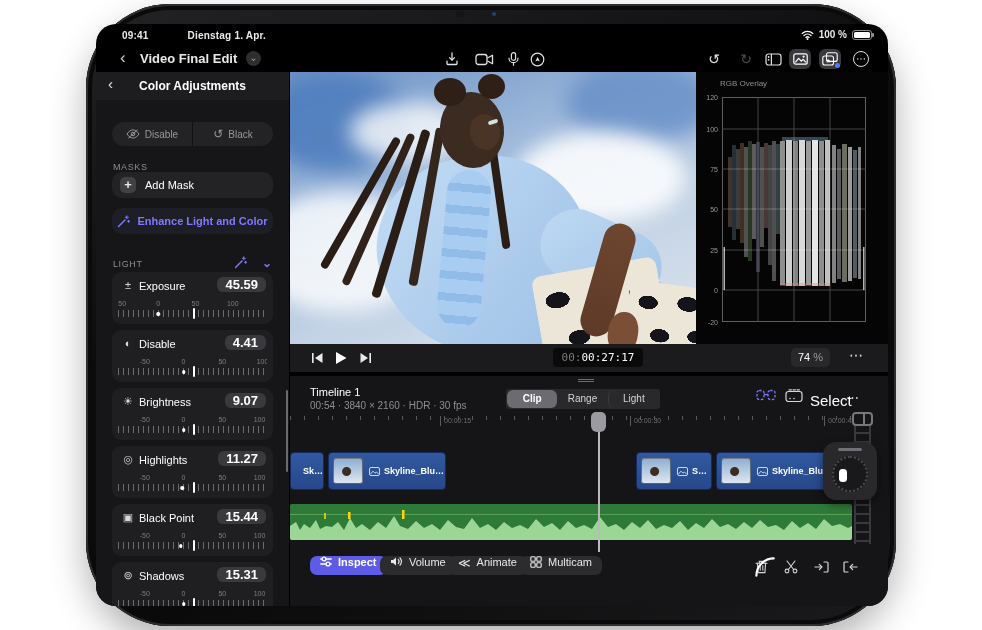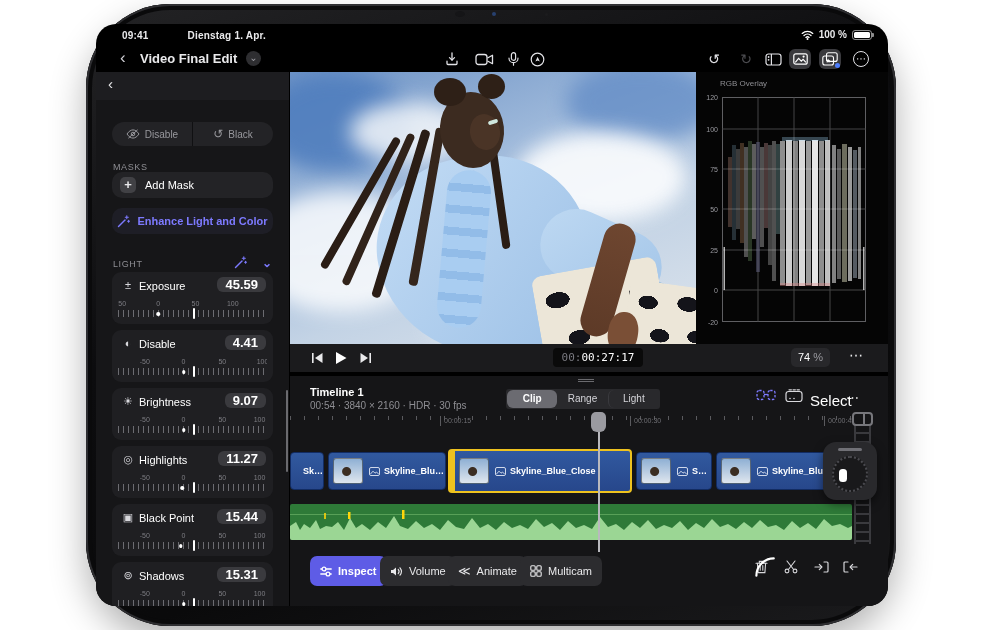--- a/index.html
+++ b/index.html
@@ -80,21 +80,21 @@
   .timecode{position:absolute;left:263px;top:4px;width:90px;height:19px;background:#0a0a0a;border-radius:4px;
             text-align:center;line-height:19px;font-size:11px;color:#fff;font-family:"DejaVu Sans Mono","Liberation Mono",monospace;}
   .timecode .dim{color:#7a7a80;}
   .zoombox{position:absolute;right:58px;top:4px;height:19px;background:#28282b;border-radius:5px;padding:0 7px;
            line-height:19px;font-size:11px;color:#fff;}
   .zoombox .pct{color:#9a9aa0;margin-left:3px;}
   .t-more{position:absolute;right:24px;top:3px;font-size:14px;color:#e9e9eb;letter-spacing:1px;}
   
   .timeline{position:absolute;left:194px;top:352px;width:598px;height:230px;background:#151517;}
   .drag-handle{position:absolute;left:288px;top:3px;width:16px;height:3px;border-top:1px solid #6a6a6e;border-bottom:1px solid #6a6a6e;}
-  .tl-name{position:absolute;left:20px;top:10px;font-size:11px;font-weight:bold;color:#fff;}
+  .tl-name{position:absolute;left:20px;top:10px;font-size:11px;font-weight:normal;color:#fff;}
   .tl-meta{position:absolute;left:20px;top:24px;font-size:10px;color:#8e8e93;}
   .modes{position:absolute;left:216px;top:13px;width:154px;height:20px;background:#29292c;border-radius:3px;display:flex;padding:1px;}
   .mode{flex:1;border-radius:6px;text-align:center;line-height:18px;font-size:10px;color:#d4d4d9;}
   .mode.active{background:#6b6b71;color:#fff;font-weight:bold;}
   .mode + .mode{border-left:1px solid #3a3a3e;}
   .mode.active + .mode{border-left:none;}
   .tl-ic{position:absolute;top:13px;color:#d8d8dc;}
   .select-lbl{position:absolute;left:520px;top:16px;font-size:15px;color:#fff;}
   .sel-more{position:absolute;left:556px;top:14px;font-size:13px;color:#fff;letter-spacing:.5px;}
   .ruler-strip{position:absolute;left:0;top:38px;width:564px;height:14px;
@@ -106,22 +106,22 @@
   .clip{position:absolute;top:3px;height:38px;background:linear-gradient(180deg,#31599f,#27478b);
         border:1px solid #122c63;border-radius:4px;display:flex;align-items:center;overflow:hidden;}
   .clip .thumb{flex:0 0 30px;width:30px;height:26px;margin-left:4px;border-radius:3px;border:1px solid rgba(0,0,0,.45);
         background:radial-gradient(circle at 45% 52%, #3b2d22 0 4px, transparent 5px),linear-gradient(180deg,#8fb0d4,#dfe6ee);}
   .clip .pic{margin-left:6px;color:#cfd8ea;flex:0 0 auto;}
   .clip .clabel{margin-left:4px;font-size:9px;font-weight:bold;color:#fff;white-space:nowrap;overflow:hidden;text-overflow:ellipsis;}
   .clip.selected{top:0;height:44px;border:2px solid #eec21f;border-left-width:7px;z-index:3;}
   .clip.selected:before{content:"";position:absolute;left:-5px;top:11px;width:2.5px;height:18px;background:#fff;border-radius:2px;}
   .audio{position:absolute;left:0;top:128px;width:562px;height:36px;background:#2e7a38;border-radius:2px;overflow:hidden;}
   .tools{position:absolute;left:0;top:176px;width:100%;height:30px;}
-  .tool{position:absolute;top:4px;height:30px;border-radius:7px;background:#2c2c2f;color:#e9e9eb;font-size:11px;
-        display:flex;align-items:center;gap:6px;padding:0 10px;}
+  .tool{position:absolute;top:4px;height:19px;border-radius:7px;background:#2c2c2f;color:#e9e9eb;font-size:11px;
+        display:flex;align-items:flex-start;gap:6px;padding:0 10px;}
   .tool.active{background:#5e5ce6;color:#fff;font-weight:bold;}
   .act-ico{position:absolute;top:6px;width:18px;height:18px;display:flex;align-items:center;justify-content:center;color:#d8d8dc;}
   .ladder{position:absolute;left:564px;top:38px;width:17px;height:130px;border-left:2px solid #3a3a3e;border-right:2px solid #3a3a3e;
           background:repeating-linear-gradient(180deg,#3a3a3e 0 2px,transparent 2px 9px);}
   .ladder-thumb{position:absolute;left:562px;top:36px;width:21px;height:14px;border:2px solid #77777c;border-radius:4px;background:#151517;z-index:2;}
   .ladder-thumb:after{content:"";position:absolute;left:50%;top:0;bottom:0;width:2px;background:#77777c;}
   .jog{position:absolute;left:533px;top:66px;width:54px;height:58px;background:#29292c;border-radius:13px;
        box-shadow:0 4px 10px rgba(0,0,0,.5);z-index:8;}
   .jog .bar{position:absolute;left:15px;top:6px;width:24px;height:3px;background:#707076;border-radius:2px;}
   .jog .dial{position:absolute;left:9px;top:14px;width:36px;height:36px;border-radius:50%;background:#19191b;border:2px dotted #4a4a4f;}
@@ -220,20 +220,21 @@
       <span class="blue-dot"></span>
     </span>
     <span class="tb-ico" style="left:754px;">
       <span class="circ">⋯</span>
     </span>
   </div>
 
   <div class="panel">
     <div class="p-head">
       <span class="p-back">‹</span>
+      <span class="p-title">Color Adjustments</span>
     </div>
 
     <div class="seg2">
       <div class="half">
         <span>
           <svg width="14" height="10" viewBox="0 0 14 10" stroke="currentColor" stroke-width="1" fill="none">
                 <path d="M1 5c1.8-2.7 4-4.1 6-4.1S11.2 2.3 13 5c-1.8 2.7-4 4.1-6 4.1S2.8 7.7 1 5z"></path>
                 <circle cx="7" cy="5" r="1.8"></circle>
                 <line x1="2.4" y1="9.2" x2="11.6" y2="0.8"></line>
               </svg>
@@ -537,30 +538,20 @@
       <div class="clip" style="left:38px;width:118px;">
         <span class="thumb"></span>
         <span class="pic">
               <svg width="11" height="9" viewBox="0 0 11 9" stroke="currentColor" stroke-width="1" fill="none">
                 <rect x="0.5" y="0.5" width="10" height="8" rx="1.5"></rect>
                 <path d="M1.5 7 4 4.2 6 6.2 7.5 5 9.5 7"></path>
               </svg>
             </span>
         <span class="clabel">Skyline_Blue_Wide</span>
       </div>
-      <div class="clip selected" style="left:158px;width:184px;">
-        <span class="thumb"></span>
-        <span class="pic">
-              <svg width="11" height="9" viewBox="0 0 11 9" stroke="currentColor" stroke-width="1" fill="none">
-                <rect x="0.5" y="0.5" width="10" height="8" rx="1.5"></rect>
-                <path d="M1.5 7 4 4.2 6 6.2 7.5 5 9.5 7"></path>
-              </svg>
-            </span>
-        <span class="clabel">Skyline_Blue_Close</span>
-      </div>
       <div class="clip" style="left:346px;width:76px;">
         <span class="thumb"></span>
         <span class="pic">
               <svg width="11" height="9" viewBox="0 0 11 9" stroke="currentColor" stroke-width="1" fill="none">
                 <rect x="0.5" y="0.5" width="10" height="8" rx="1.5"></rect>
                 <path d="M1.5 7 4 4.2 6 6.2 7.5 5 9.5 7"></path>
               </svg>
             </span>
         <span class="clabel">S…</span>
       </div>

